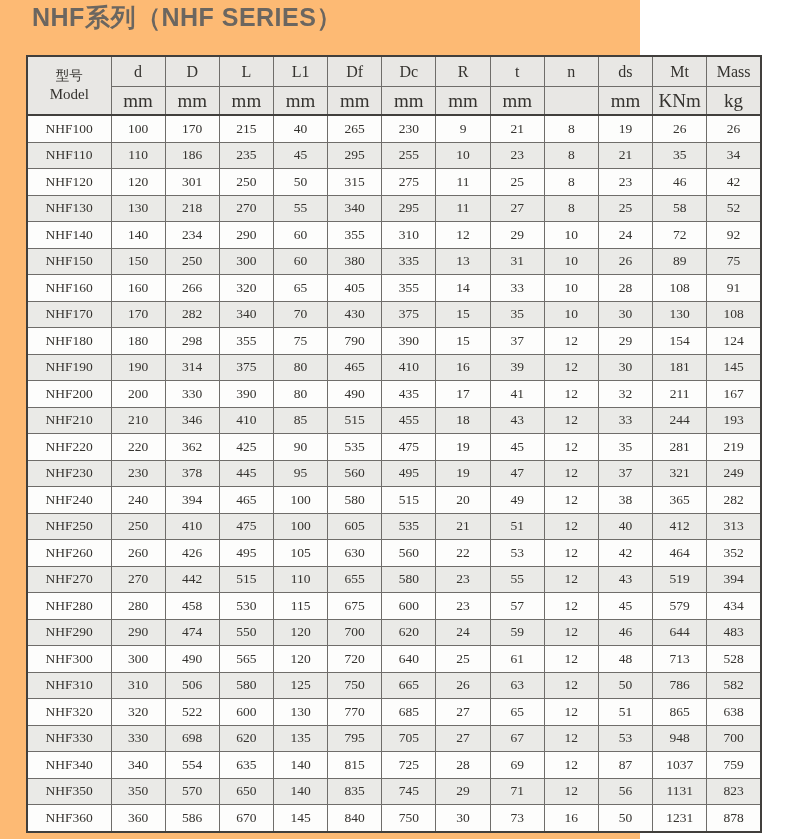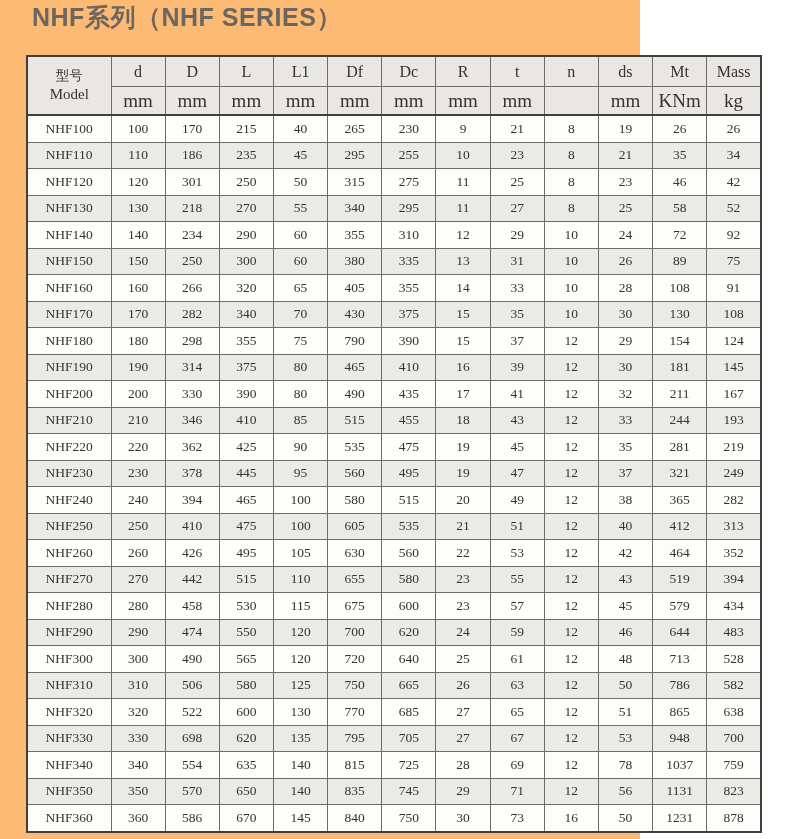--- a/index.html
+++ b/index.html
@@ -492,21 +492,21 @@
           <td class="model-cell">NHF340</td>
           <td>340</td>
           <td>554</td>
           <td>635</td>
           <td>140</td>
           <td>815</td>
           <td>725</td>
           <td>28</td>
           <td>69</td>
           <td>12</td>
-          <td>78</td>
+          <td>87</td>
           <td>1037</td>
           <td>759</td>
         </tr>
         <tr>
           <td class="model-cell">NHF350</td>
           <td>350</td>
           <td>570</td>
           <td>650</td>
           <td>140</td>
           <td>835</td>

